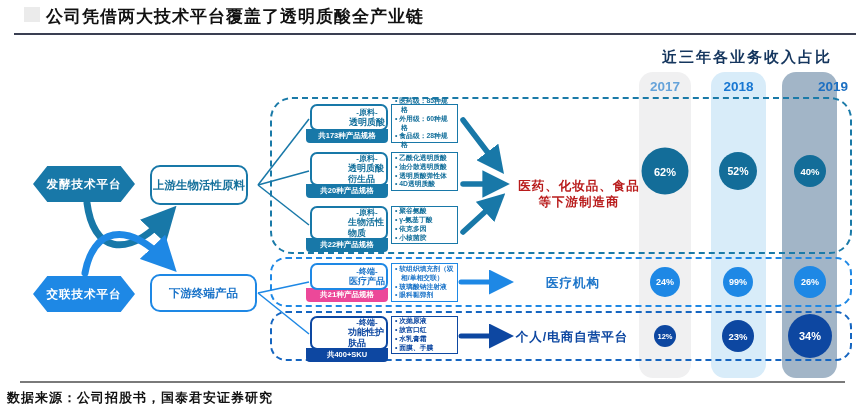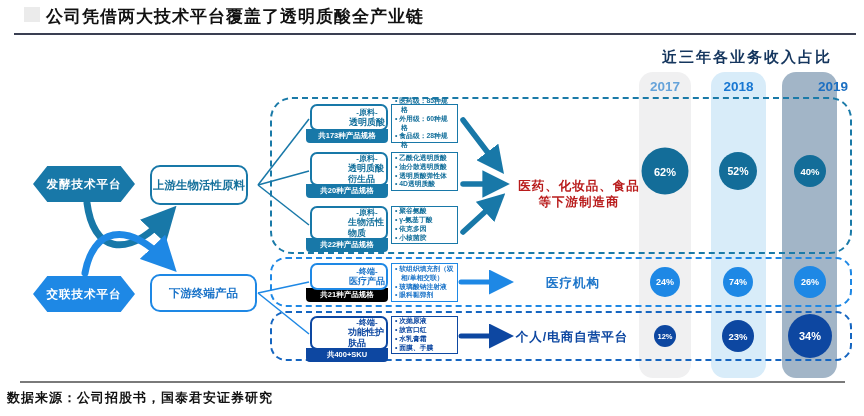--- a/index.html
+++ b/index.html
@@ -33,21 +33,21 @@
              font-weight:bold;text-align:center;border-radius:0 0 4px 4px;}
   .pbox .bl{margin-left:3px;background:#fff;border:1.5px solid;padding:2px 3px;font-size:6.8px;
             line-height:1.32;font-weight:bold;display:flex;flex-direction:column;
             justify-content:center;width:67px;box-sizing:border-box;}
   .pbox .bl div{padding-left:6px;text-indent:-6px;}
   .pbox .bl div::before{content:"• ";}
   .gA .ttl{border-color:#1878a8;color:#16719c;}
   .gA .ftr{background:#1878a8;}
   .gA .bl{border-color:#1878a8;color:#16719c;}
   .gB .ttl{border-color:#1e88e5;color:#1b74c9;}
-  .gB .ftr{background:#000000;}
+  .gB .ftr{background:#ec4899;font-family:Liberation Mono, monospace;}
   .gB .bl{border-color:#1e88e5;color:#1b74c9;}
   .gC .ttl{border-color:#0d47a1;color:#0d47a1;}
   .gC .ftr{background:#0d47a1;}
   .gC .bl{border-color:#0d47a1;color:#0d47a1;}
   
   .dgroup{border:2px dashed;border-radius:22px;z-index:1;}
   
   .target{font-weight:bold;text-align:center;z-index:4;letter-spacing:1px;}
   
   .panel-title{font-weight:bold;font-size:15px;color:#15365e;letter-spacing:2px;z-index:4;}
@@ -209,21 +209,21 @@
     <div>等下游制造商</div>
   </div>
   <div class="abs target" style="left:503px;top:275px;width:140px;color:#1b74c9;font-size:12.5px;">医疗机构</div>
   <div class="abs target" style="left:497px;top:329px;width:150px;color:#0d47a1;font-size:12.5px;">个人/电商自营平台</div>
 
   <div class="abs circ" style="left:665px;top:171px;width:47px;height:47px;background:#136d99;font-size:11px;">62%</div>
   <div class="abs circ" style="left:738px;top:171px;width:38px;height:38px;background:#136d99;font-size:10.5px;">52%</div>
   <div class="abs circ" style="left:810px;top:171px;width:32px;height:32px;background:#136d99;font-size:9.5px;">40%</div>
 
   <div class="abs circ" style="left:665px;top:282px;width:30px;height:30px;background:#1e88e5;font-size:9px;">24%</div>
-  <div class="abs circ" style="left:738px;top:282px;width:30px;height:30px;background:#1e88e5;font-size:9px;">74%</div>
+  <div class="abs circ" style="left:738px;top:282px;width:30px;height:30px;background:#1e88e5;font-size:9px;">99%</div>
   <div class="abs circ" style="left:810px;top:282px;width:32px;height:32px;background:#1e88e5;font-size:9px;">26%</div>
 
   <div class="abs circ" style="left:665px;top:336px;width:22px;height:22px;background:#0d47a1;font-size:7.5px;">12%</div>
   <div class="abs circ" style="left:738px;top:336px;width:32px;height:32px;background:#0d47a1;font-size:9.5px;">23%</div>
   <div class="abs circ" style="left:810px;top:336px;width:44px;height:44px;background:#0d47a1;font-size:11px;">34%</div>
 
   <div class="abs ft-rule"></div>
   <div class="abs source">数据来源：公司招股书，国泰君安证券研究</div>
 
 </div>

